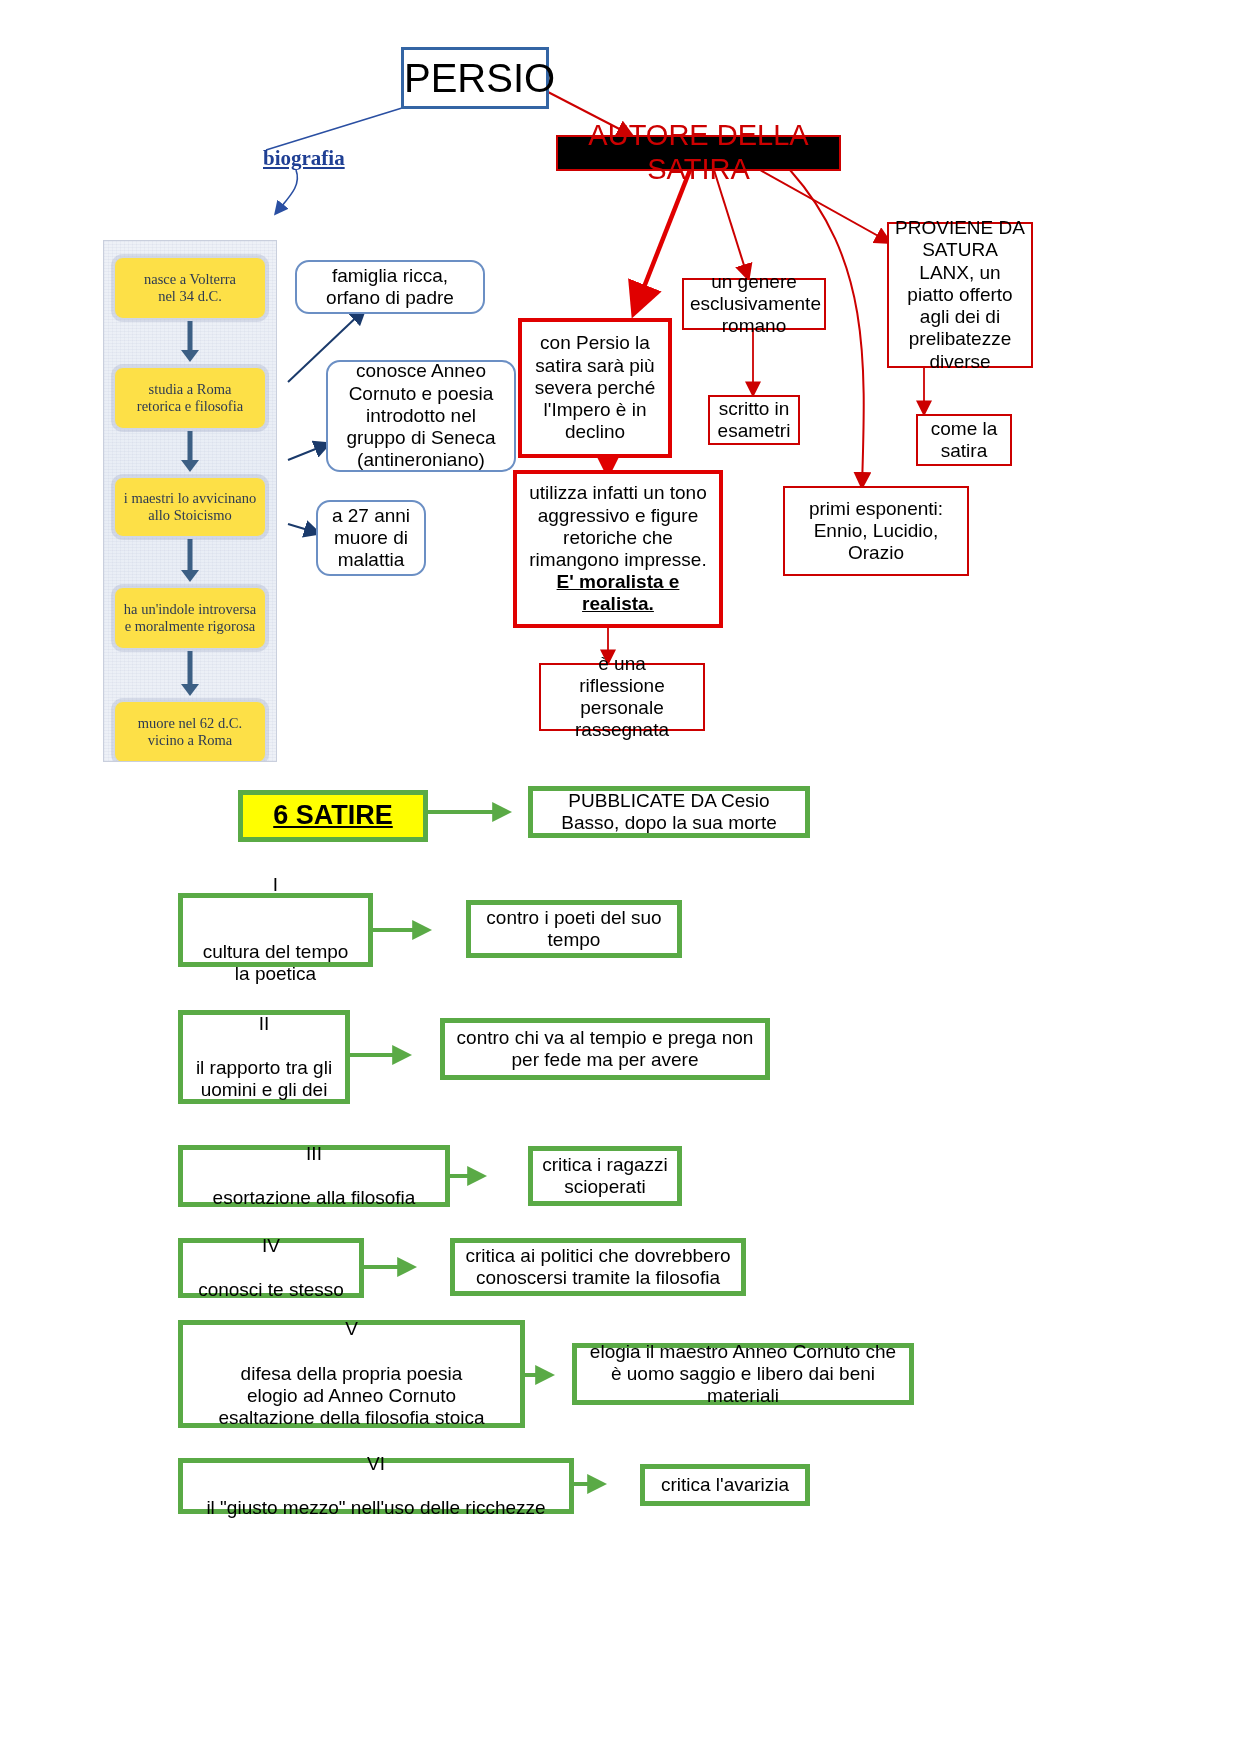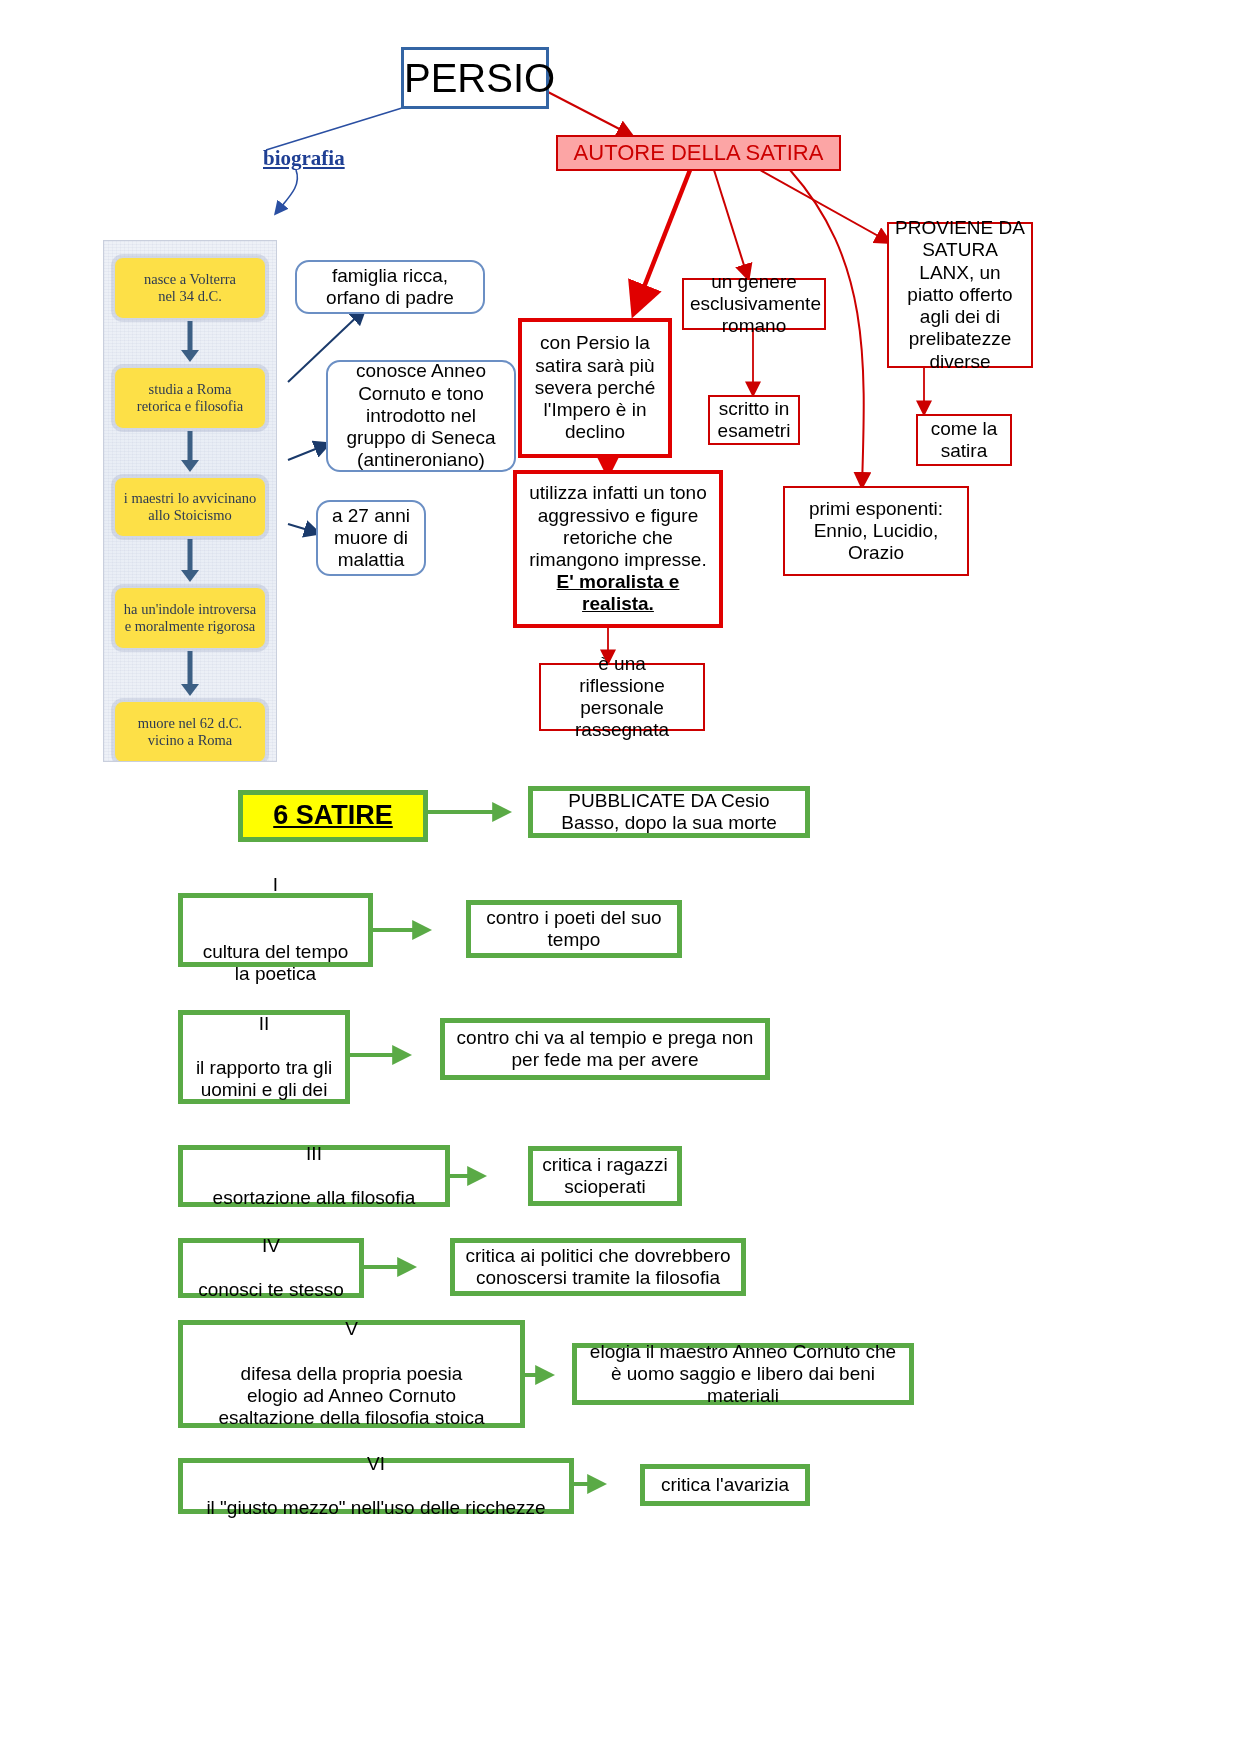--- a/index.html
+++ b/index.html
@@ -21,22 +21,22 @@
     border:3px solid #3465a4;background:#ffffff;color:#000000;
     font-size:40px;
   }
   .biografia-label{
     position:absolute;color:#1f3f94;font-size:21px;font-weight:bold;
     text-decoration:underline;font-family:"Liberation Serif",serif;
   }
 
   
   .yellow-red{
-    border:2px solid #cc0000;background:#fca5a5;color:#cc0000;
-    font-size:22px;font-weight:normal;
+    border:2px solid #cc0000;background:#000000;color:#cc0000;
+    font-size:29px;font-weight:normal;
   }
   .yellow-green{
     border:5px solid #5aaa46;background:#ffff00;color:#000000;
     font-size:27px;font-weight:bold;
   }
   .yellow-green span{text-decoration:underline;}
 
   
   .red{border:2px solid #cc0000;background:#ffffff;color:#000000;font-size:19px;}
   .red-thick{border:4px solid #e00000;background:#ffffff;color:#000000;font-size:19px;}
@@ -180,21 +180,21 @@
       <span style="white-space:pre-line;">muore nel 62 d.C.
 vicino a Roma</span>
     </div>
   </div>
 
   <div class="box blue-round" style="left:295px;top:260px;width:190px;height:54px;padding:2px 8px;">
     <span>famiglia ricca, orfano di padre</span>
   </div>
 
   <div class="box blue-round" style="left:326px;top:360px;width:190px;height:112px;padding:2px 10px;">
-    <span>conosce Anneo Cornuto e tono introdotto nel gruppo di Seneca (antineroniano)</span>
+    <span>conosce Anneo Cornuto e poesia introdotto nel gruppo di Seneca (antineroniano)</span>
   </div>
 
   <div class="box blue-round" style="left:316px;top:500px;width:110px;height:76px;padding:2px 6px;">
     <span>a 27 anni muore di malattia</span>
   </div>
 
   <div class="box yellow-red" style="left:556px;top:135px;width:285px;height:36px;">
     <span>AUTORE DELLA SATIRA</span>
   </div>
 

